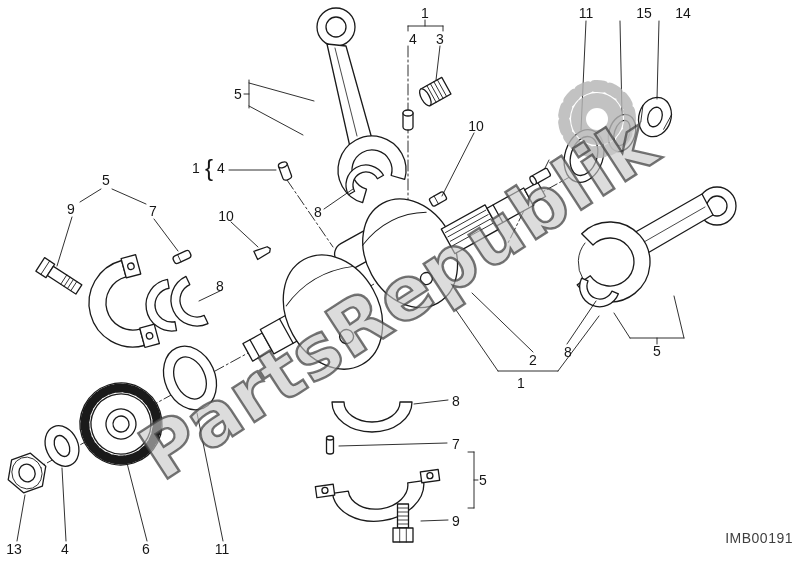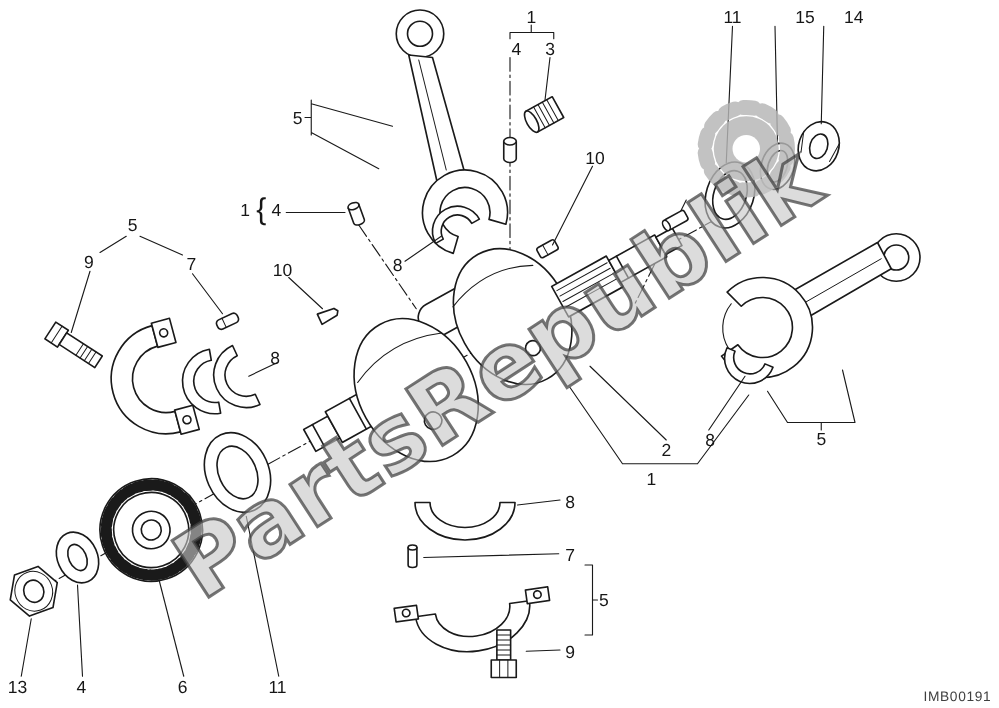--- a/index.html
+++ b/index.html
@@ -7,21 +7,21 @@
   #stage{position:relative;width:799px;height:566px;background:#ffffff;overflow:hidden;
          font-family:"Liberation Sans",sans-serif}
   #drawing{position:absolute;left:0;top:0}
   .callout{position:absolute;transform:translate(-50%,-50%);font-size:14px;color:#161616;
            font-family:"Liberation Sans",sans-serif;white-space:nowrap}
   .callout.brace{font-size:24px;font-weight:400}
   #watermark{position:absolute;left:398px;top:298px;transform:translate(-50%,-50%) rotate(-33deg);
              font-family:"DejaVu Sans",sans-serif;font-weight:700;font-size:74px;white-space:nowrap;
              color:rgba(198,198,198,0.62);-webkit-text-stroke:2.4px rgba(64,64,64,0.72);
              letter-spacing:1px;pointer-events:none;user-select:none}
-  #imgcode{position:absolute;right:6px;bottom:2px;font-size:11px;color:#3f3f3f;letter-spacing:.5px}
+  #imgcode{position:absolute;right:6px;bottom:20px;font-size:14px;color:#3f3f3f;letter-spacing:.5px}
 </style>
 </head>
 <body>
 
 <div id="stage">
 
   <svg id="drawing" width="799" height="566" viewBox="0 0 799 566" stroke="#1a1a1a" stroke-width="1.3" fill="none" stroke-linecap="round" stroke-linejoin="round">
 
     <g stroke-width="0.9" stroke-dasharray="11 3 2 3">
       <line x1="14" y1="481" x2="588" y2="167"></line>

